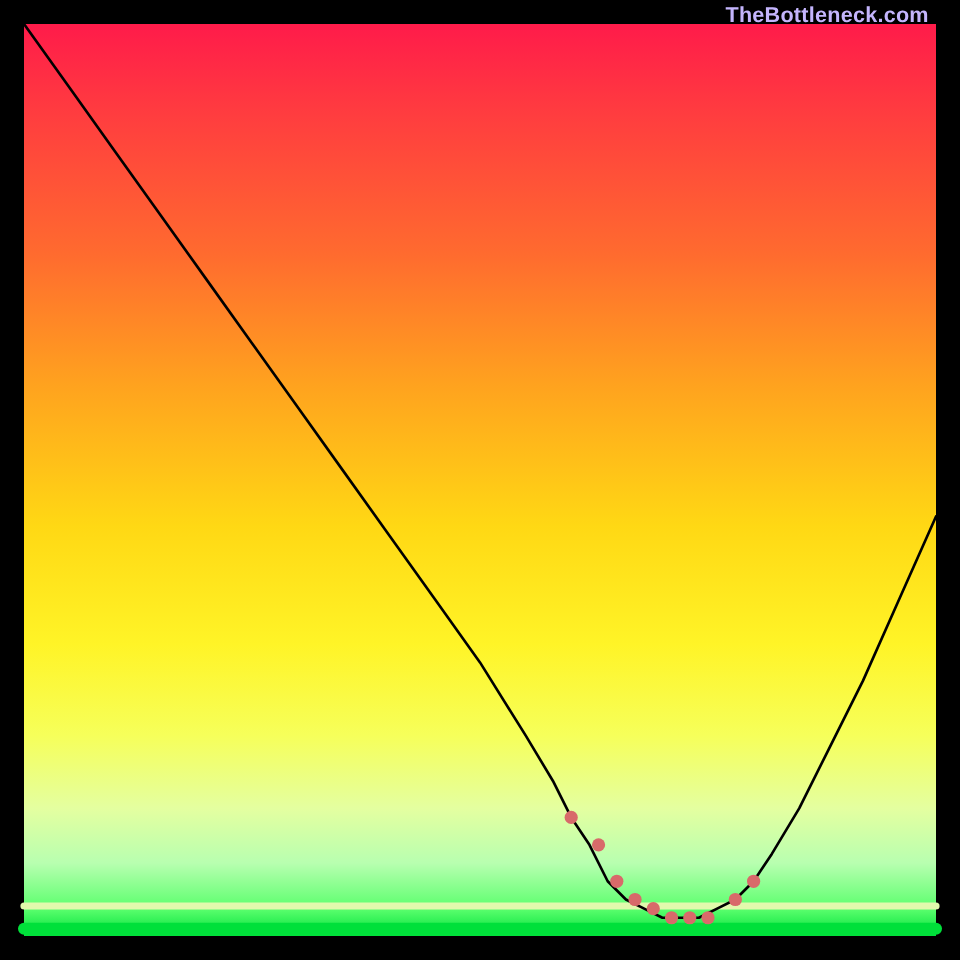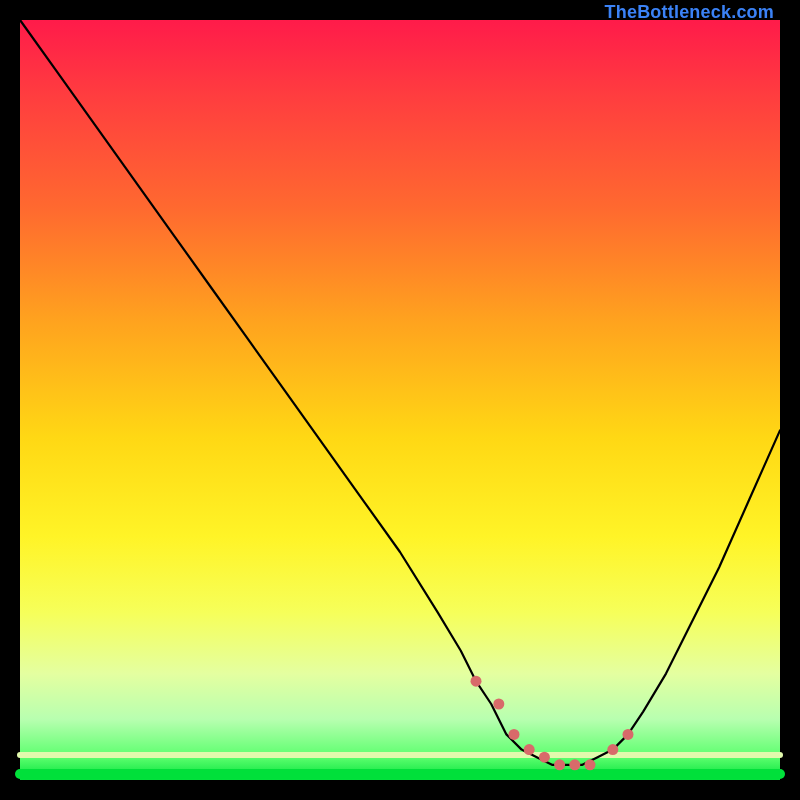--- a/index.html
+++ b/index.html
@@ -24,21 +24,21 @@
     top: 0;
     width: 760px;
     height: 760px;
     
   }
   .watermark {
     position: absolute;
     right: 6px;
     top: -18px;
     font: 600 18px Arial, Helvetica, sans-serif;
-    color: #3b82f6;
+    color: #c4b5fd;
     letter-spacing: 0.2px;
   }
   svg.overlay {
     position: absolute;
     left: 0;
     top: 0;
     width: 760px;
     height: 760px;
     overflow: visible;
   }

